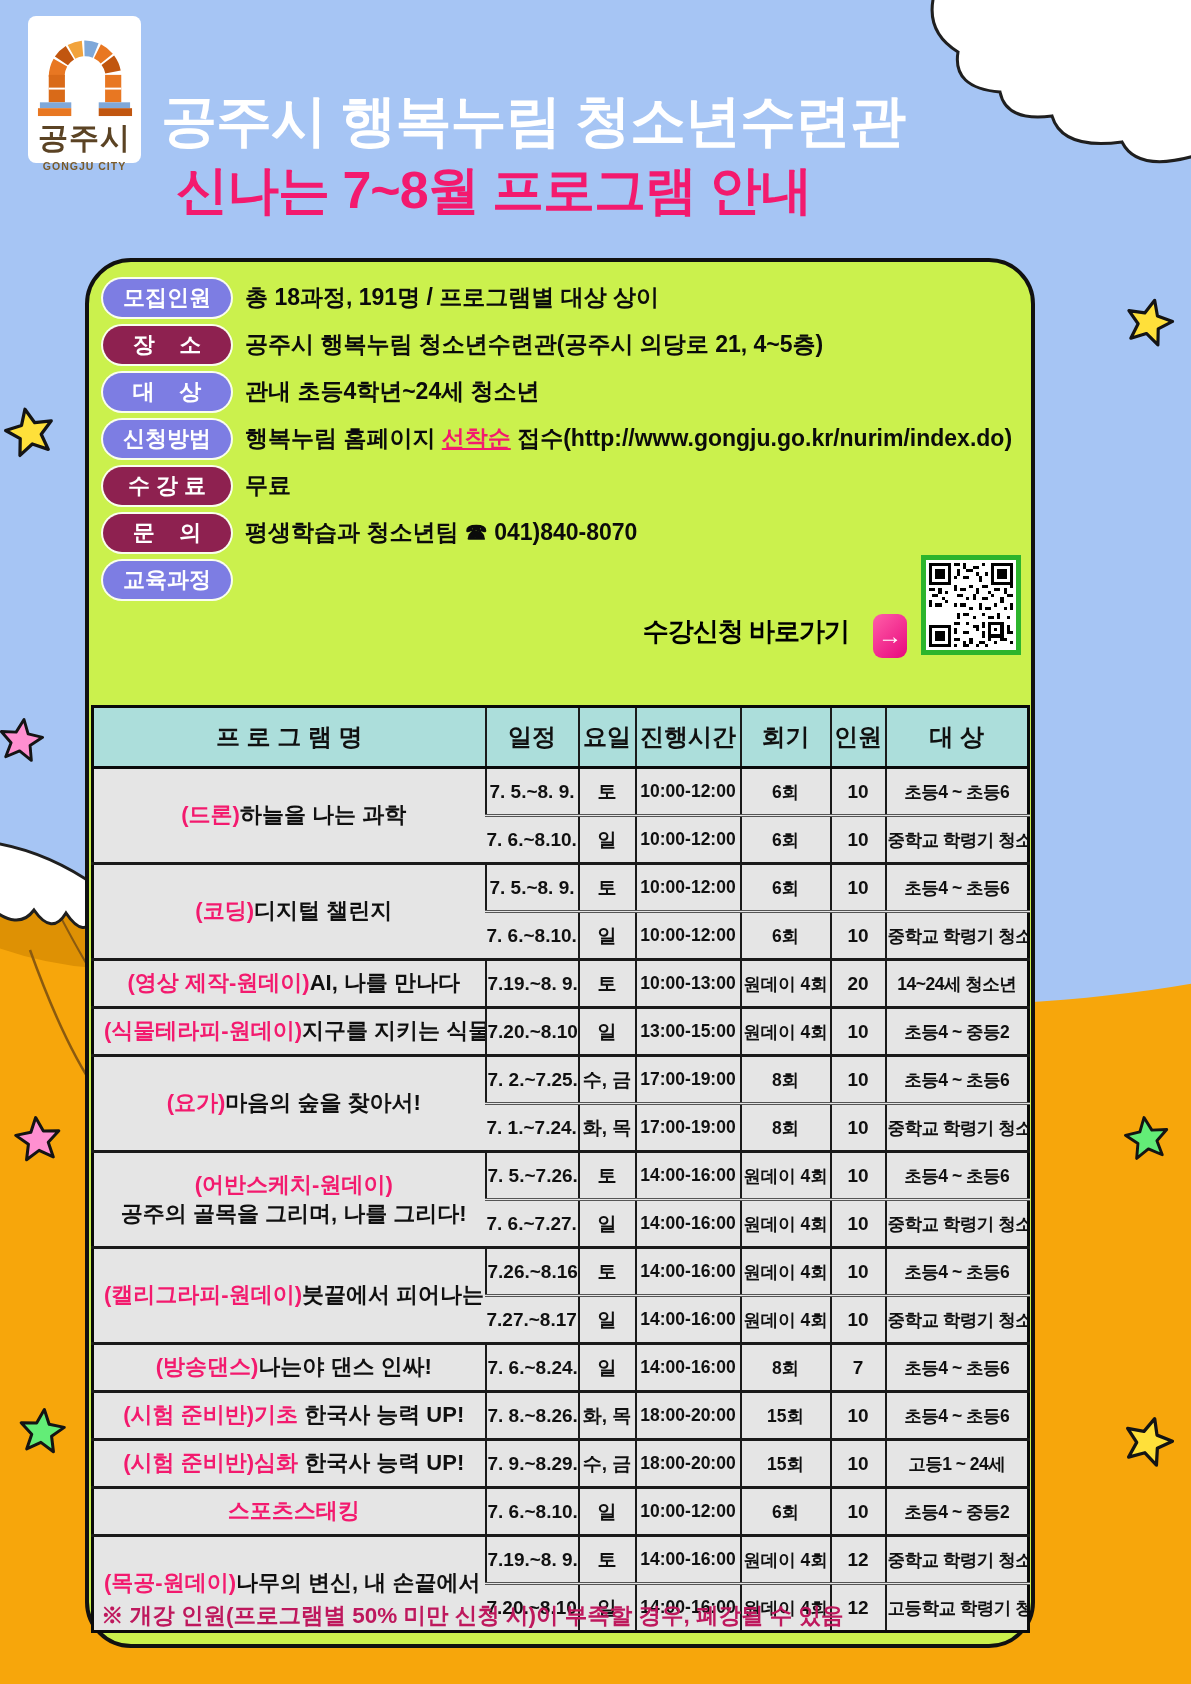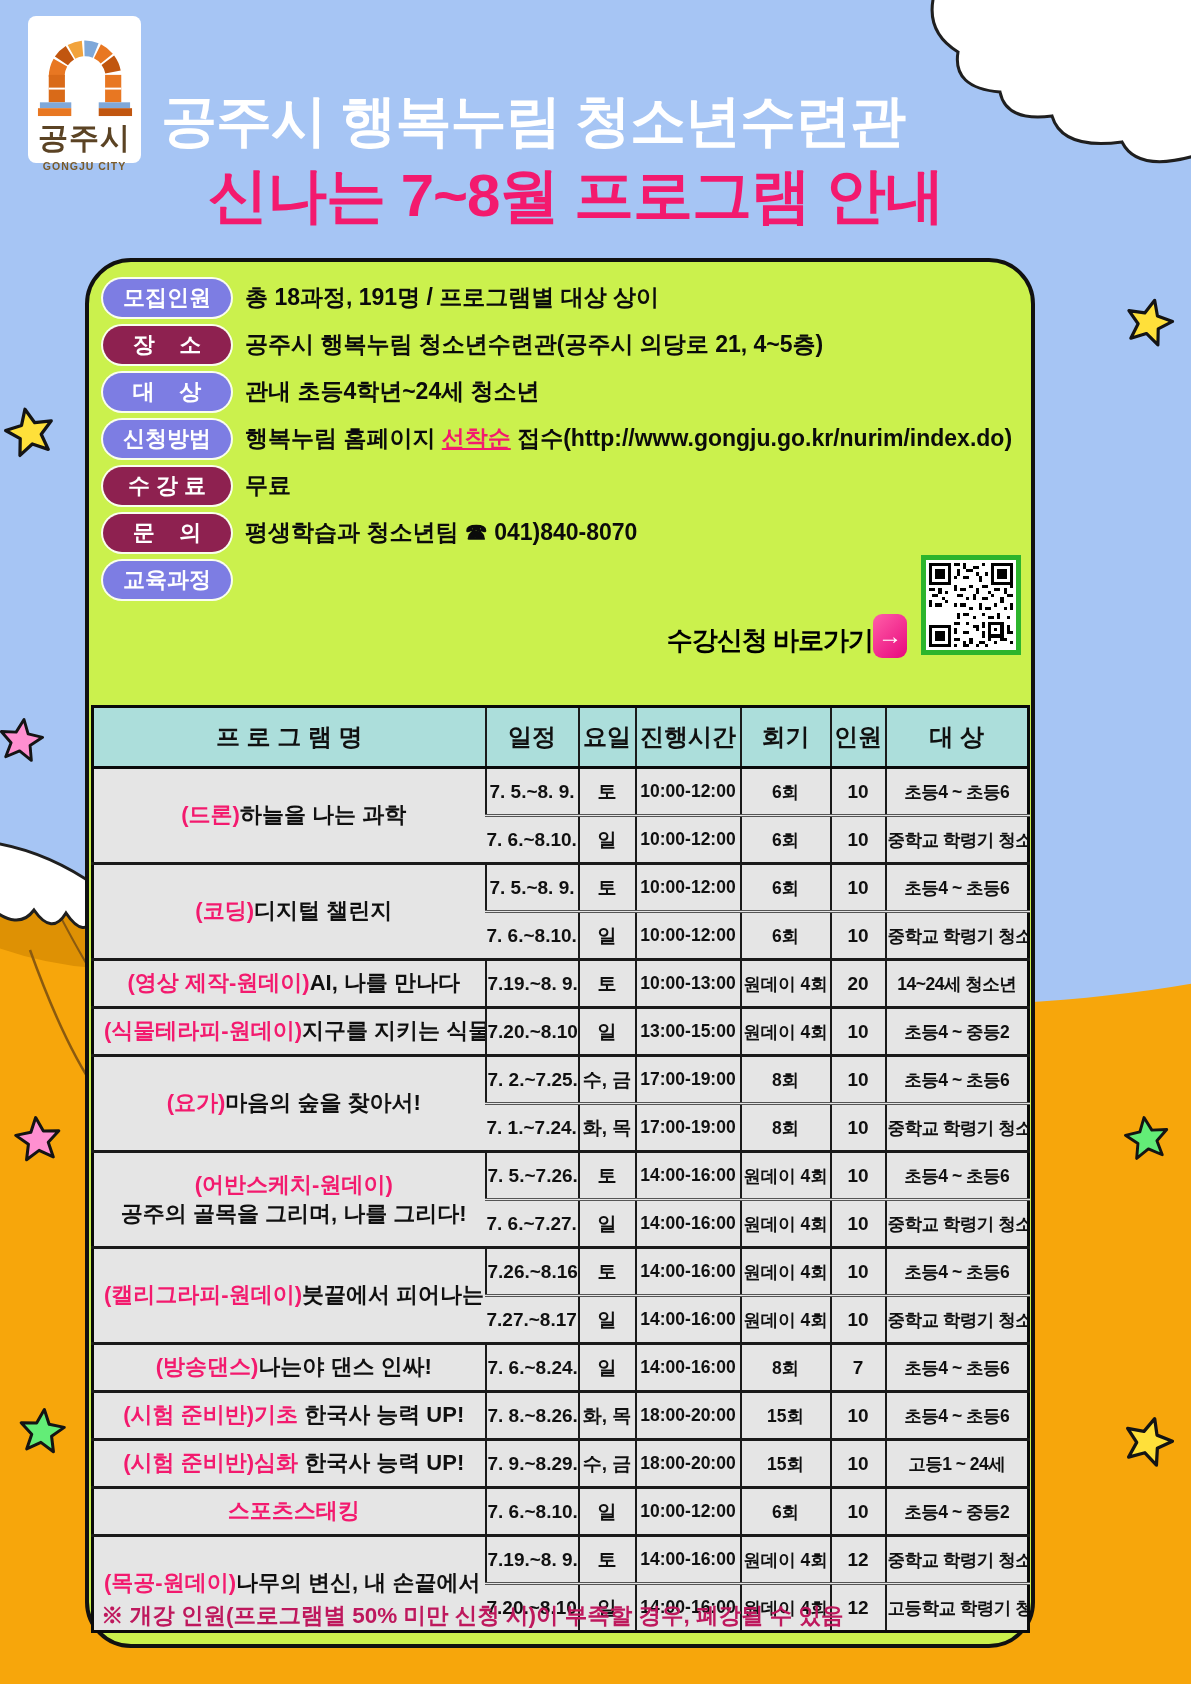--- a/index.html
+++ b/index.html
@@ -8,39 +8,39 @@
   .bg{position:absolute;left:0;top:0;z-index:0;}
   .star{position:absolute;z-index:1;}
   
   .logo{position:absolute;left:28px;top:16px;width:113px;height:147px;background:#fff;
         border-radius:8px;z-index:2;text-align:center;}
   .logo .ko{font-size:30px;font-weight:800;color:#5B4324;letter-spacing:1px;margin-top:-4px;}
   .logo .en{font-size:10.5px;font-weight:700;color:#7A5B2A;letter-spacing:1px;margin-top:1px;}
   
   .title1{position:absolute;left:161px;top:84px;z-index:2;font-size:56px;font-weight:900;
           color:#fff;letter-spacing:-1px;white-space:pre;}
-  .title2{position:absolute;left:208px;top:156px;z-index:2;font-size:60px;font-weight:900;
+  .title2{position:absolute;left:176px;top:156px;z-index:2;font-size:52px;font-weight:900;
           color:#F31A6E;letter-spacing:-1px;white-space:pre;}
   
   .panel{position:absolute;left:85px;top:258px;width:950px;height:1390px;z-index:2;
          background:#CBF14D;border:4px solid #111;border-radius:46px;box-sizing:border-box;}
   .info-rows{position:absolute;left:14px;top:12px;width:912px;}
   .info-row{height:47px;display:flex;align-items:center;}
   .pill{min-width:128px;height:38px;border-radius:20px;display:flex;align-items:center;
         justify-content:center;color:#fff;font-size:22px;font-weight:800;white-space:pre;
         box-shadow:0 0 0 2px rgba(255,255,255,.9);box-sizing:border-box;padding:0 10px;}
   .pill.maroon{background:#8E2150;}
   .pill.purple{background:#7D7DE3;}
   .info-text{margin-left:14px;font-size:23px;font-weight:800;color:#0b0b0b;white-space:pre;}
   .info-text .pink{color:#F31A6E;}
   .info-text .link{color:#F31A6E;text-decoration:underline;cursor:pointer;}
   
   .qr{position:absolute;right:10px;top:293px;width:90px;height:90px;background:#fff;
       border:5px solid #2CB52C;}
-  .apply{position:absolute;right:124px;top:352px;height:44px;display:flex;align-items:flex-end;gap:0;}
+  .apply{position:absolute;right:124px;top:352px;height:44px;display:flex;align-items:flex-start;gap:24px;}
   .apply .lbl{font-size:26px;font-weight:900;color:#000;letter-spacing:-1px;}
   .apply .arrow-btn{width:34px;height:44px;border-radius:9px;display:flex;align-items:center;
       justify-content:center;background:linear-gradient(135deg,#FF5FA8,#E8087E);
       color:#fff;font-size:24px;font-weight:900;cursor:pointer;}
   
   table.prog{position:absolute;left:2px;top:443px;width:936px;border-collapse:collapse;
       table-layout:fixed;background:#e5e5e5;border:3px solid #0a0a0a;}
   table.prog th{background:#ACDEDB;font-size:24px;font-weight:800;color:#101010;height:56px;
       border-bottom:3px solid #0a0a0a;white-space:pre;}
   table.prog td{height:43px;text-align:center;font-weight:700;color:#101010;white-space:nowrap;

